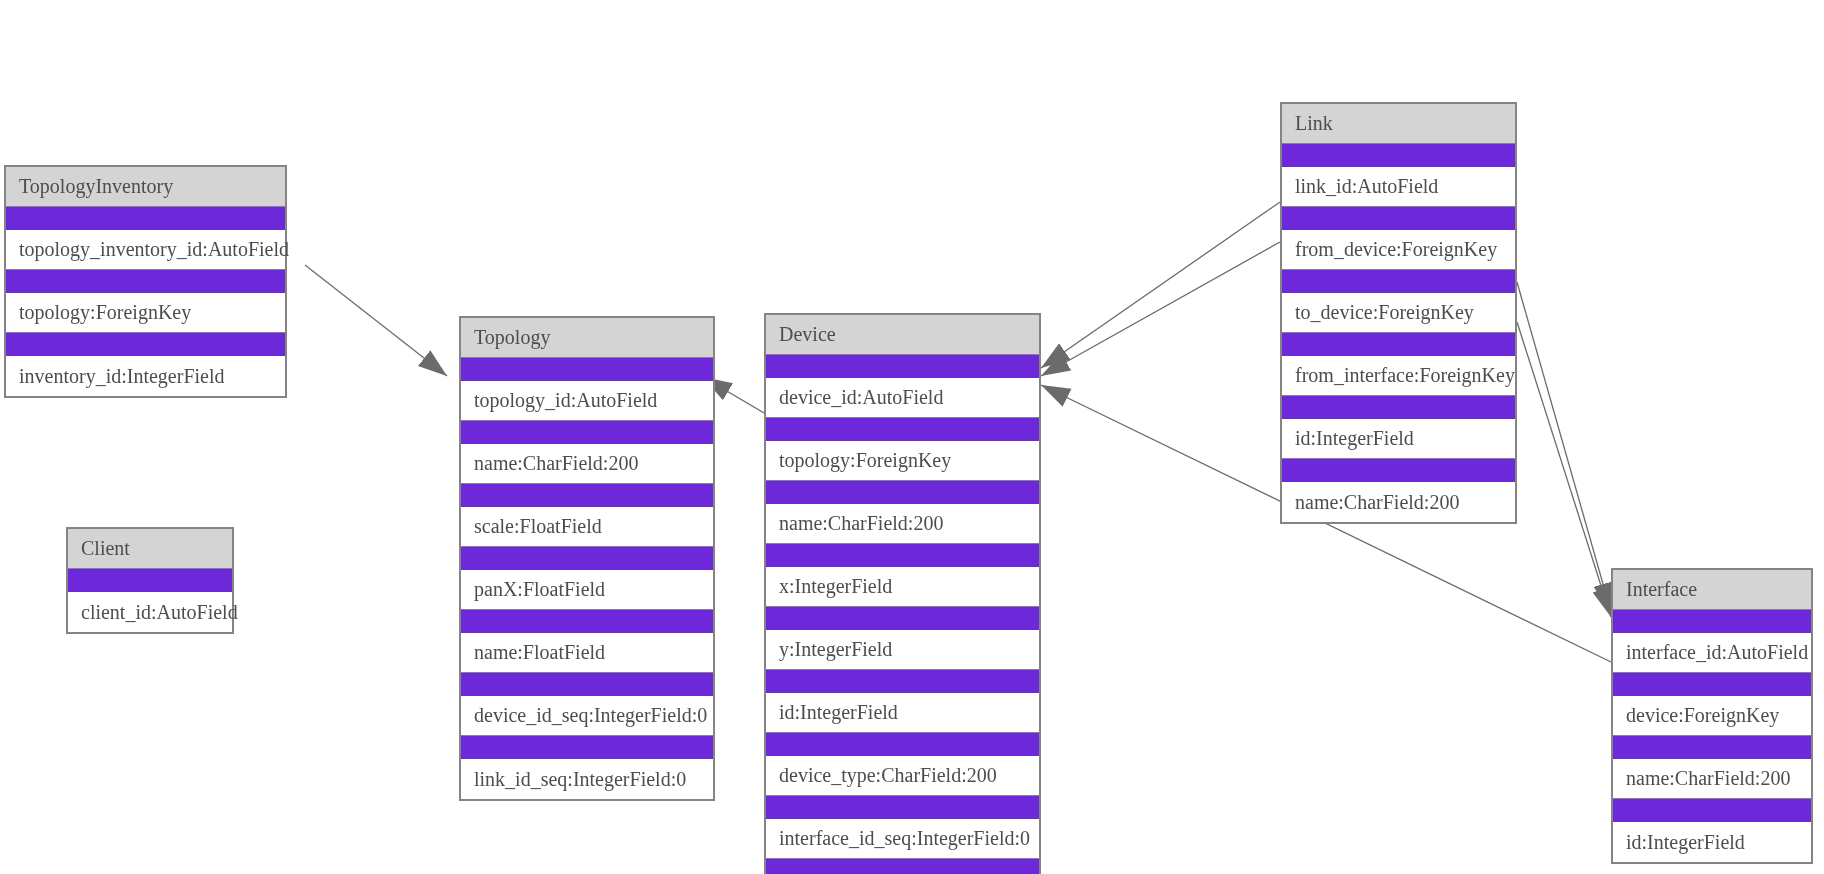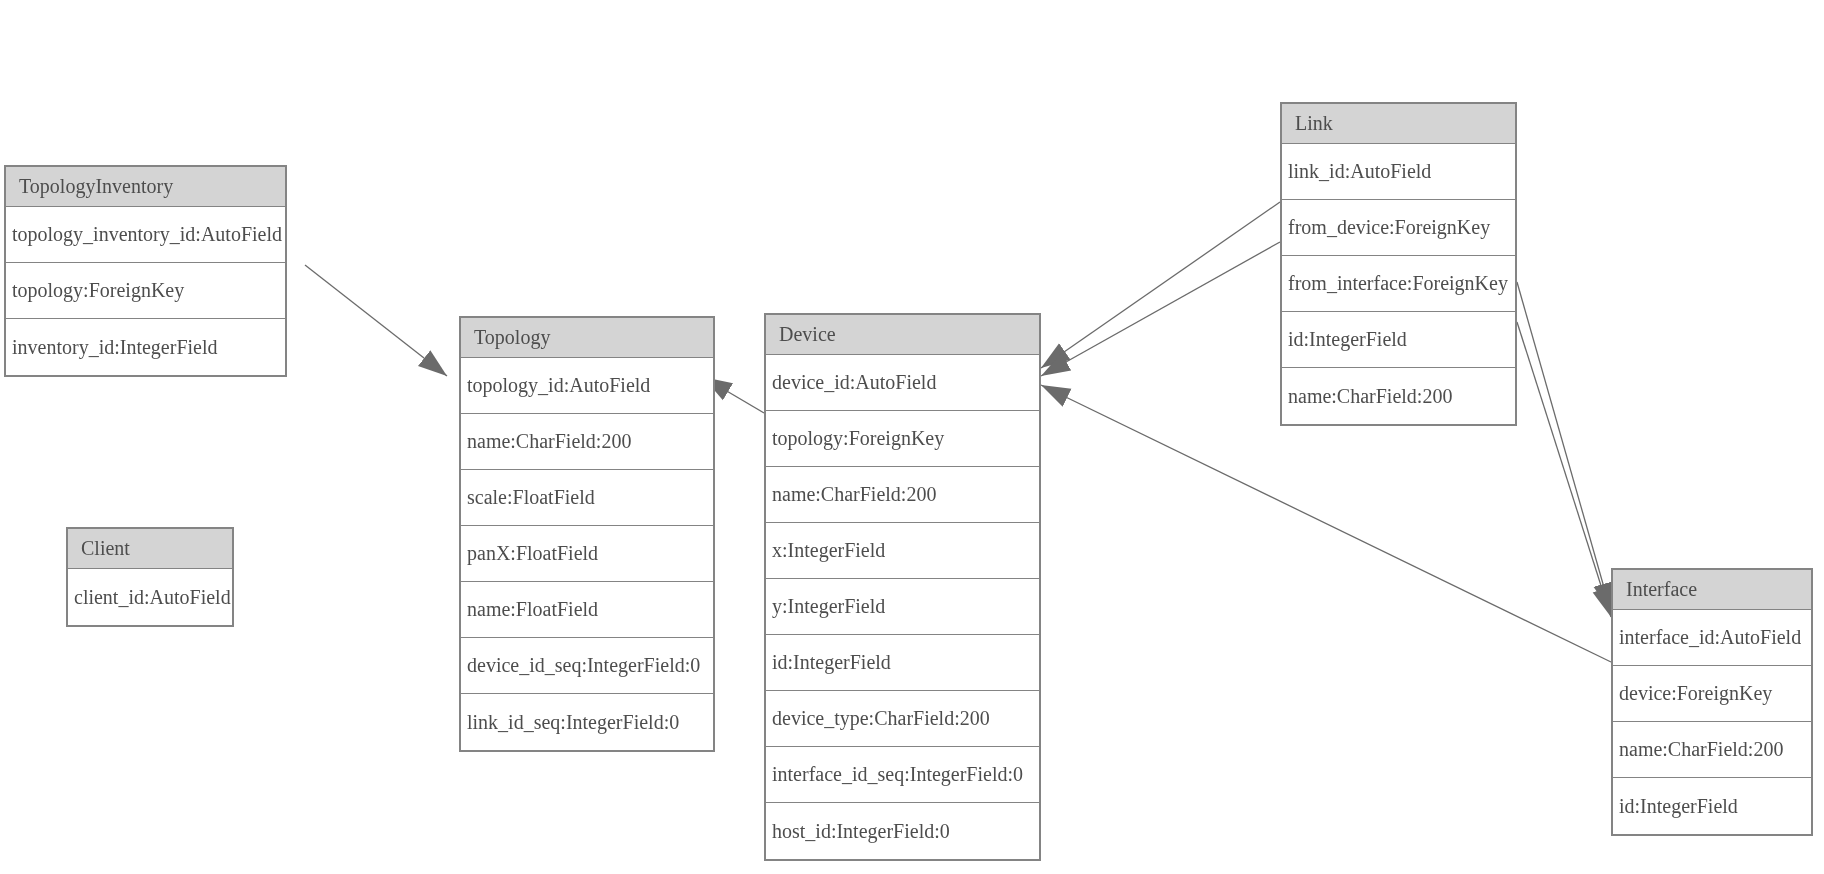--- a/index.html
+++ b/index.html
@@ -29,29 +29,30 @@
     background: #d4d4d4;
     border-bottom: 1.5px solid #848484;
     display: flex;
     align-items: center;
     padding: 0 13px;
     font-size: 20px;
     color: #4d4d4d;
     white-space: nowrap;
   }
   .entity-row {
-    height: 56px;
+    height: 40px;
     border-bottom: 1.5px solid #848484;
     display: flex;
     align-items: center;
-    padding: 0 6px;
+    padding: 0 13px;
     font-size: 20px;
     color: #4d4d4d;
     white-space: nowrap;
     background: #ffffff;
+    margin-top: 23px;
   }
   .entity-row:last-child { border-bottom: none; }
 </style>
 </head>
 <body>
 
 <div class="canvas">
 
   <svg class="edges-layer" width="1824" height="874" viewBox="0 0 1824 874" xmlns="http://www.w3.org/2000/svg">
     <defs>
@@ -101,20 +102,21 @@
     <div class="entity-row">id:IntegerField</div>
     <div class="entity-row">device_type:CharField:200</div>
     <div class="entity-row">interface_id_seq:IntegerField:0</div>
     <div class="entity-row">host_id:IntegerField:0</div>
   </div>
 
   <div class="entity" style="left:1280px; top:102px; width:237px;">
     <div class="entity-header">Link</div>
     <div class="entity-row">link_id:AutoField</div>
     <div class="entity-row">from_device:ForeignKey</div>
+    <div class="entity-row">to_device:ForeignKey</div>
     <div class="entity-row">from_interface:ForeignKey</div>
     <div class="entity-row">id:IntegerField</div>
     <div class="entity-row">name:CharField:200</div>
   </div>
 
   <div class="entity" style="left:1611px; top:568px; width:202px;">
     <div class="entity-header">Interface</div>
     <div class="entity-row">interface_id:AutoField</div>
     <div class="entity-row">device:ForeignKey</div>
     <div class="entity-row">name:CharField:200</div>

